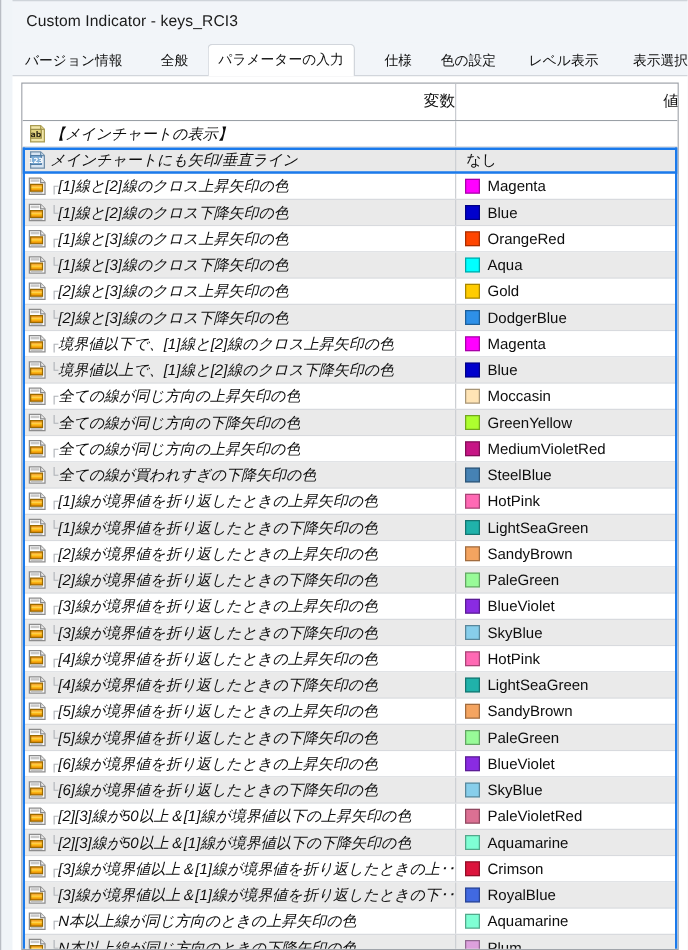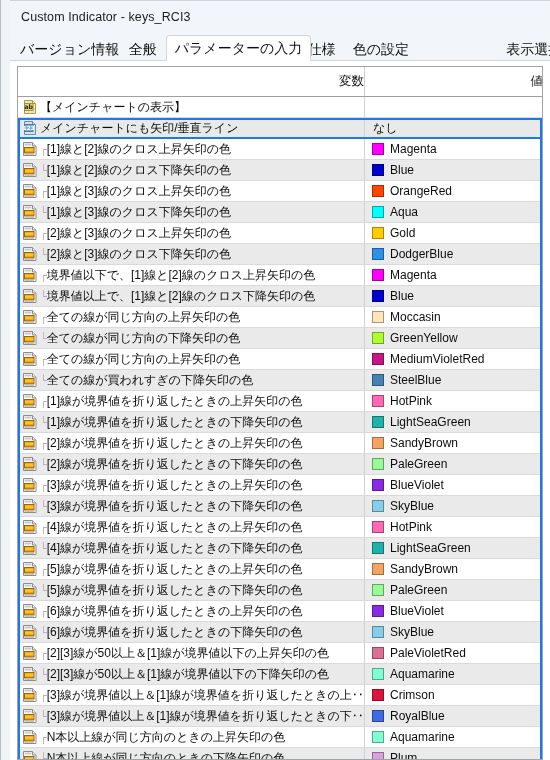--- a/index.html
+++ b/index.html
@@ -57,21 +57,21 @@
     left: 10px; top: 34px;
     width: 540px; height: 27px;
     background: #f2f5f9;
   }
   .tab {
     position: absolute;
     top: 4px;
     height: 23px;
     line-height: 22px;
     padding: 0 8px;
-    font-size: 14px;
+    font-size: 11px;
     color: #101010;
     white-space: nowrap;
     box-sizing: border-box;
   }
   .tab.selected {
     top: 1px;
     height: 26px;
     line-height: 25px;
     background: #ffffff;
     border: 1px solid #d2d6dc;
@@ -155,20 +155,21 @@
   }
   .lbl {
     position: absolute;
     left: 22px; top: 0;
     height: 20px;
     line-height: 20px;
     font-size: 12px;
     color: #0d0d0d;
     white-space: nowrap;
     overflow: hidden;
+    font-style: italic;
   }
   .tree {
     color: #b0b3b8;
     font-family: "DejaVu Sans Mono", monospace;
     font-size: 11px;
     padding-right: 0px;
   }
 
   .swatch {
     position: absolute;
@@ -225,20 +226,21 @@
   <div class="titlebar">
     <div class="title-text">Custom Indicator - keys_RCI3</div>
   </div>
 
   <div class="tabstrip" id="tabstrip">
       <div class="tab" style="left: 2px;"><span>バージョン情報</span></div>
       <div class="tab" style="left: 110.672px;"><span>全般</span></div>
       <div class="tab selected" style="left: 155.672px;"><span>パラメーターの入力</span></div>
       <div class="tab" style="left: 289.641px;"><span>仕様</span></div>
       <div class="tab" style="left: 334.641px;"><span>色の設定</span></div>
+      <div class="tab" style="left: 404.938px;"><span>レベル表示</span></div>
       <div class="tab" style="left: 488.328px;"><span>表示選択</span></div>
     </div>
 
   <div class="panel">
     <div class="listbox">
 
       <div class="hdr">
         <div class="hdr-cell hdr-var">変数</div>
         <div class="hdr-cell hdr-val">値</div>
       </div>

